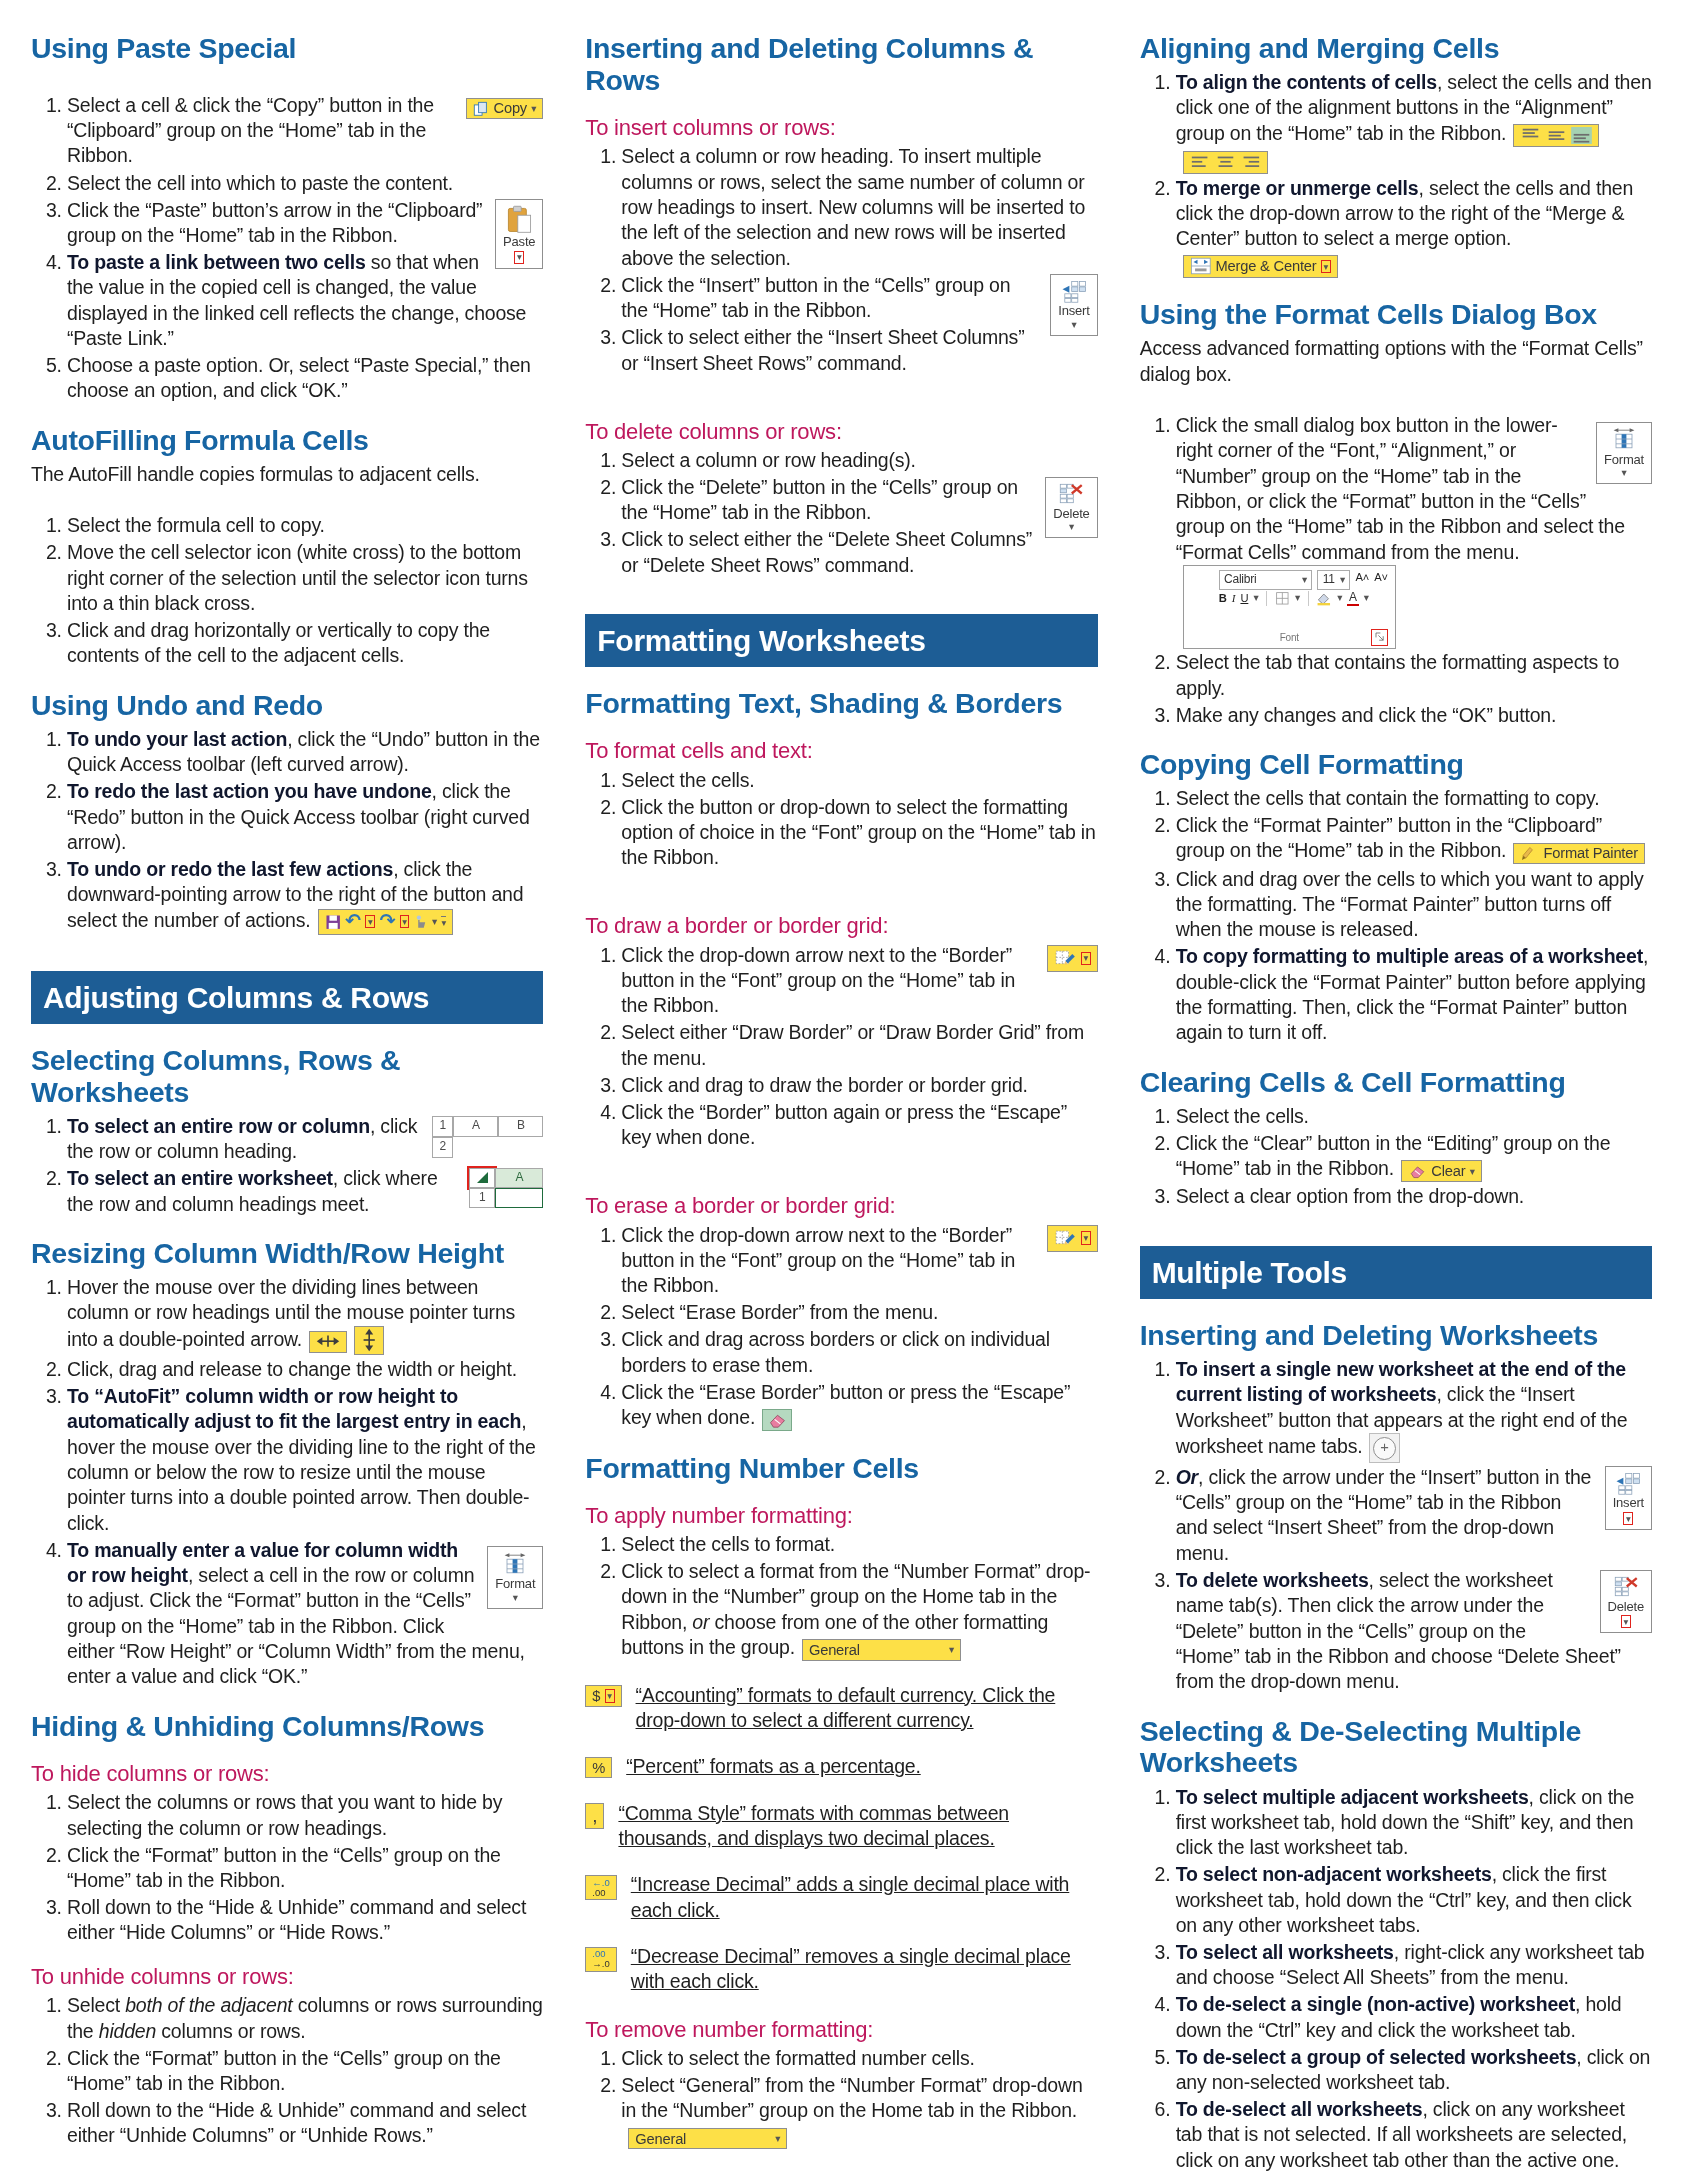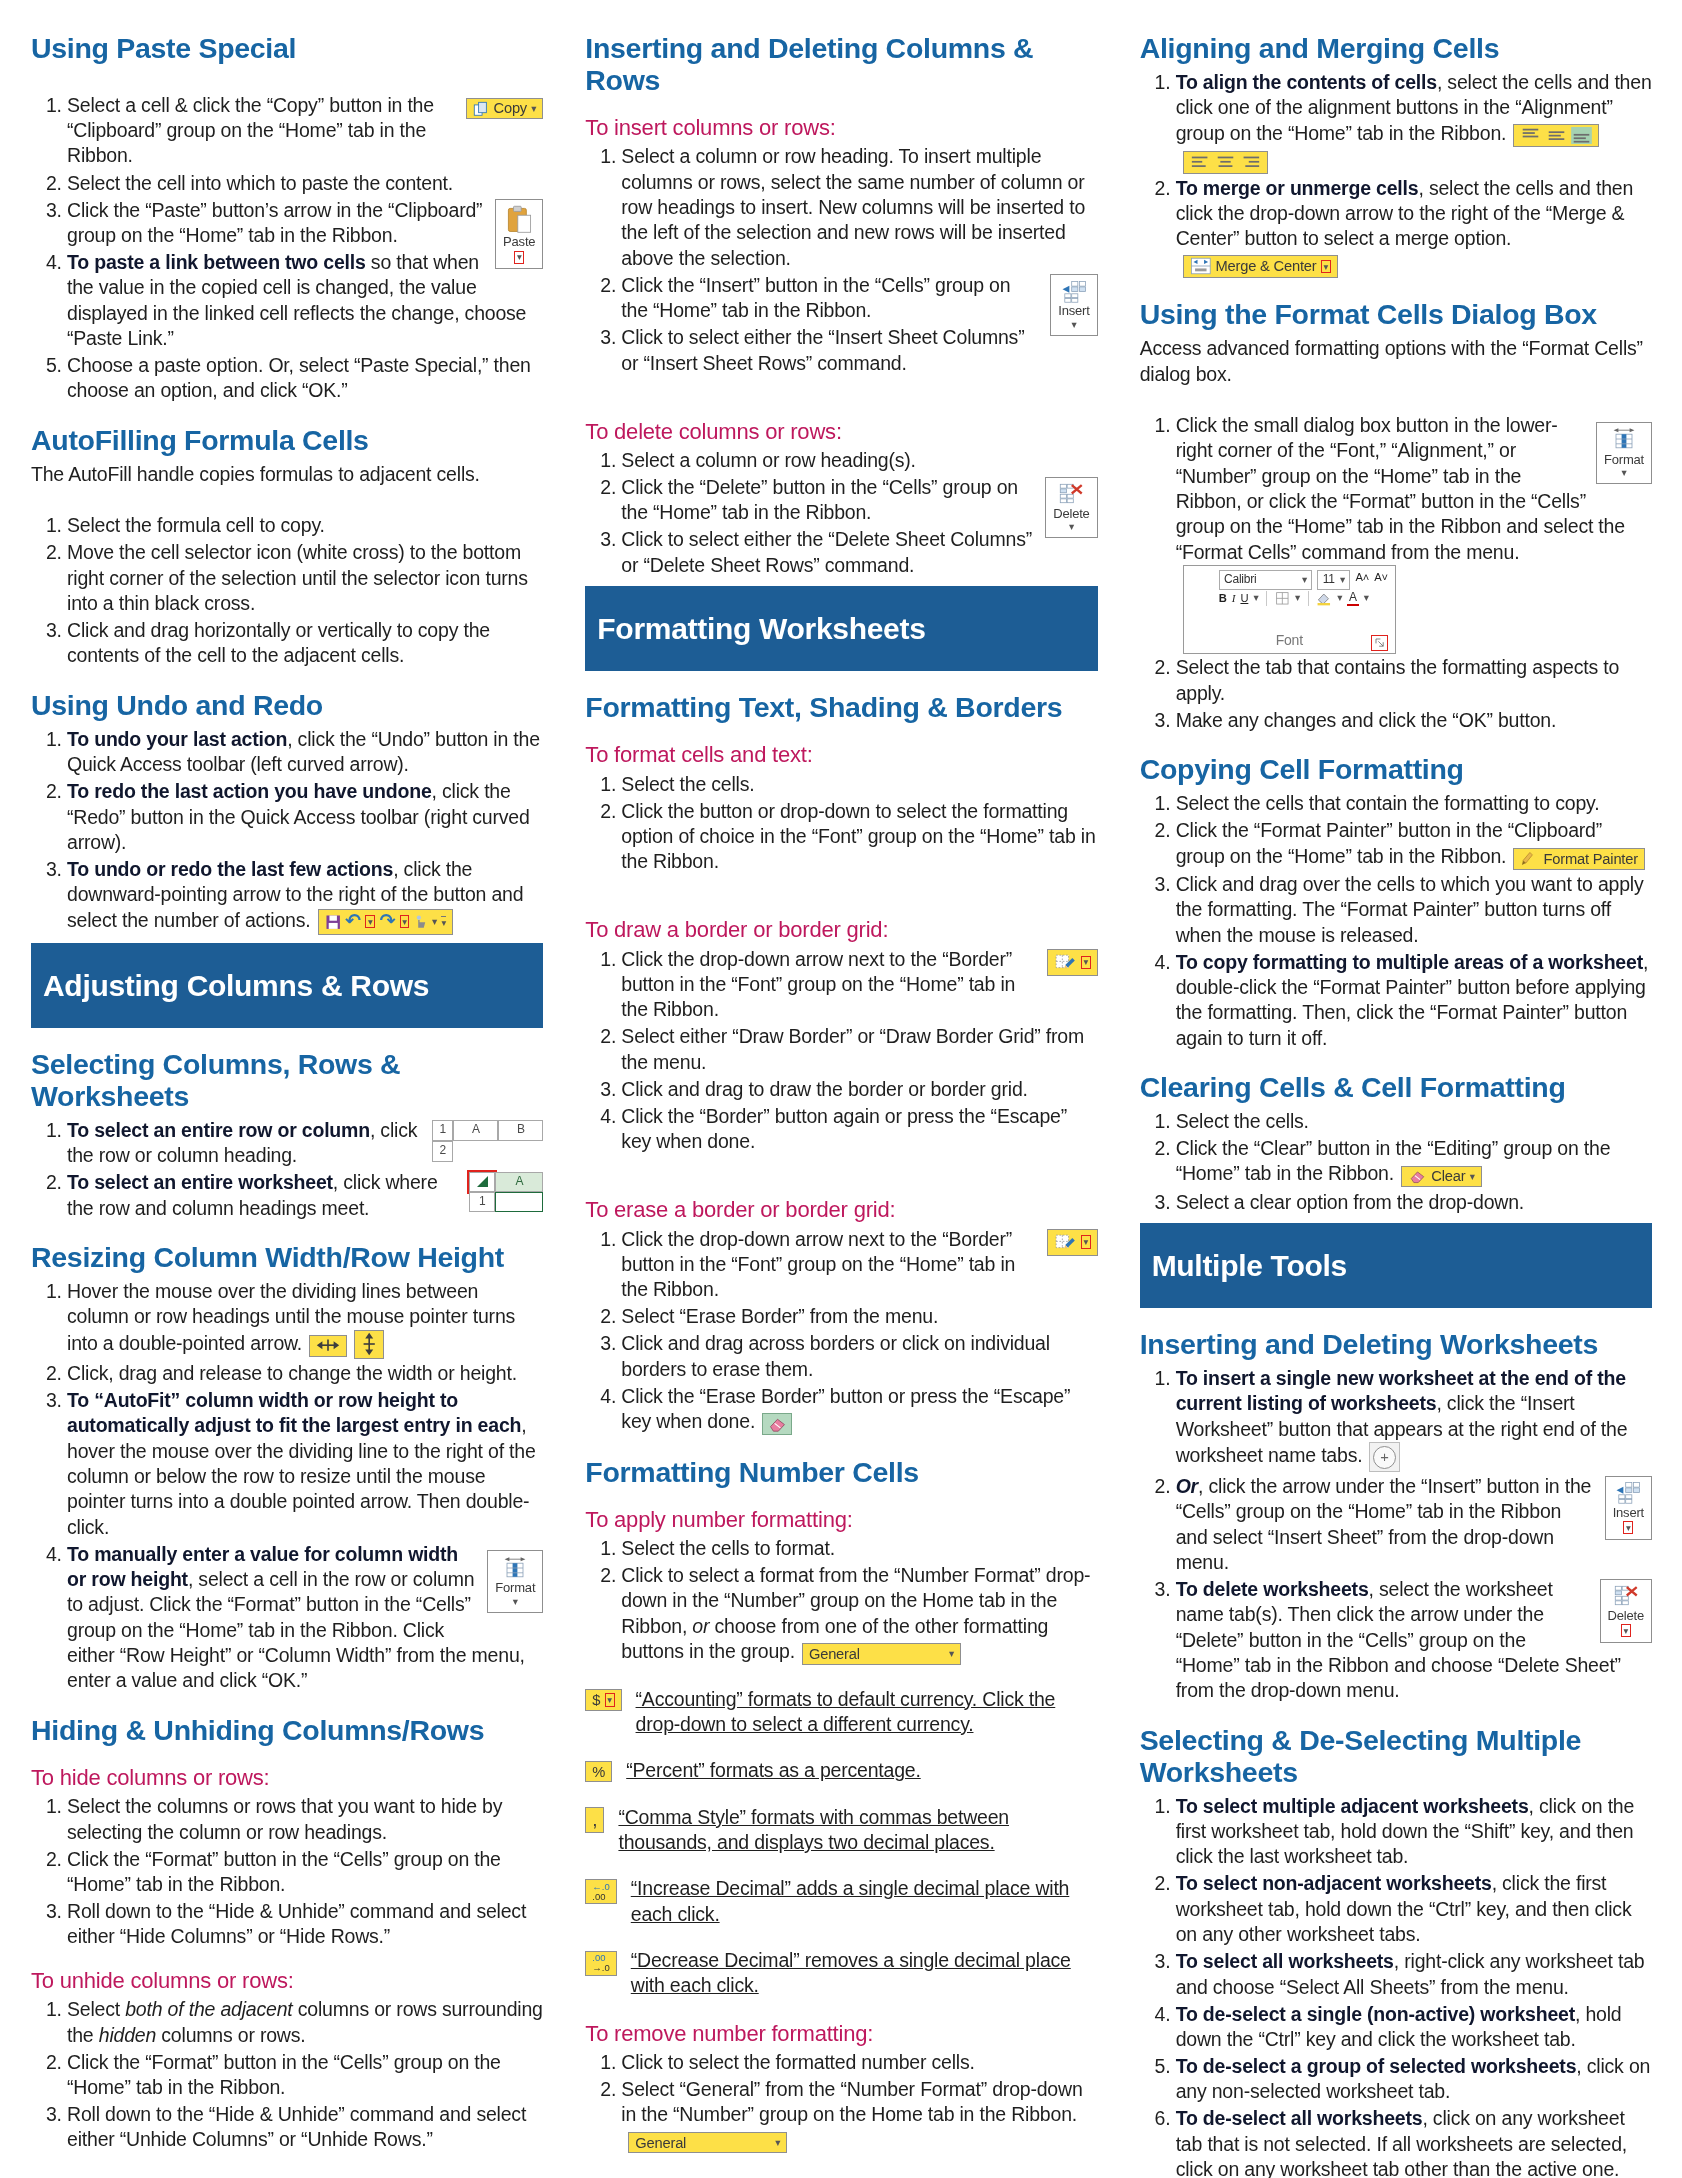--- a/index.html
+++ b/index.html
@@ -5,42 +5,42 @@
   html,body{margin:0;padding:0;}
   body{
     width:1683px; min-height:2178px; background:#ffffff;
     font-family:"Liberation Sans","DejaVu Sans",sans-serif;
     color:#1f1f1f; font-size:19.5px; line-height:1.3; letter-spacing:-0.2px;
   }
   #page{ display:grid; grid-template-columns:1fr 1fr 1fr; column-gap:42px; padding:33px 31px 26px 31px; }
   .col{min-width:0;}
   h2.heading{ font-size:28.5px; line-height:1.12; font-weight:bold; color:#1765a3; margin:21px 0 5.2px 0; letter-spacing:-0.3px;}
   .col > h2.heading:first-child{margin-top:0;}
-  .banner{ background:#1d5d95; color:#ffffff; font-size:30px; font-weight:bold; padding:23px 12px; margin:8px 0 12px 0; letter-spacing:-0.3px;}
+  .banner{ background:#1d5d95; color:#ffffff; font-size:30px; font-weight:bold; padding:7px 12px; margin:36px 0 12px 0; letter-spacing:-0.3px;}
   .label{ font-weight:normal; color:#be185d; font-size:22px; margin:17.3px 0 1.7px 0;}
   p.para{ margin:1.7px 0 3.5px 0;}
   .gap{ height:21px;}
   ol{ margin:1.7px 0 3.5px 0; padding-left:36px;}
   li{ margin:1.7px 0; }
   .b{ font-weight:bold; color:#10172e;}
   .i{ font-style:italic;}
   .bi{ font-weight:bold; font-style:italic; color:#10172e;}
   
   .ib{ display:inline-flex; align-items:center; gap:4.3px; border:0.9px solid #8f8f8f; background:#fde047; padding:1.7px 6px; font-size:14.7px; color:#3a3a3a; vertical-align:middle; line-height:1.1; white-space:nowrap;}
   .vbox{ display:inline-flex; flex-direction:column; align-items:center; gap:1.7px; border:0.9px solid #8f8f8f; background:#fff; padding:4.3px 7px; font-size:13px; color:#3a3a3a; vertical-align:middle; line-height:1.05;}
   .dd{ font-size:10.4px; color:#555; }
   .reddd{ border:1.7px solid #e0231d; font-size:9.5px; color:#555; line-height:1; padding:0.9px 1.7px; }
   .icr{ float:right; margin:1.7px 0 5.2px 8.6px; }
   .ice{ margin-left:7px; vertical-align:middle; }
   .sep{ width:0.9px; align-self:stretch; background:#c9c9c9; margin:0 2.6px;}
   .mini{ font-size:11.2px; }
   .fg{ display:inline-block; border:0.9px solid #9a9a9a; background:#fff; padding:4.3px 7px 1.7px 7px; vertical-align:middle;}
   .fg-row{ display:flex; align-items:flex-start; gap:5.2px; margin-bottom:1px;padding-left:28px;}
   .fg-sel{ display:inline-flex; justify-content:space-between; align-items:center; border:0.9px solid #ababab; padding:0.9px 4.3px; font-size:12px; color:#333; gap:5.2px;}
-  .fg-bot{ display:flex; align-items:center; justify-content:center; position:relative; color:#777; font-size:14px; padding:0.9px 0 1.7px 0;margin-top:24px;}
+  .fg-bot{ display:flex; align-items:center; justify-content:center; position:relative; color:#777; font-size:10px; padding:0.9px 0 1.7px 0;margin-top:24px;}
   .fg-launch{ position:absolute; right:0; bottom:0;}
   .uline{ text-decoration:underline;}
   .grid-ic{ display:inline-grid; vertical-align:middle; }
   .cell{ border:0.9px solid #a8a8a8; display:flex; align-items:center; justify-content:center; font-size:12px; color:#4a4a4a; background:#fff;}
   .nob{ border:none; background:transparent;}
   .eraserbox{ background:#b5d9c0; border:0.9px solid #7aa98a; padding:1.7px 3.5px; display:inline-flex; vertical-align:middle;}
   .circleplus{ display:inline-flex; width:21px; height:21px; border:0.9px solid #8f8f8f; border-radius:50%; align-items:center; justify-content:center; color:#666; font-size:14.7px; background:#fafafa;}
   .boxpad{ border:0.9px solid #bdbdbd; padding:2.6px; display:inline-flex; background:#f2f2f2;}
   .twoline{ display:inline-flex; flex-direction:column; font-size:9.5px; line-height:1.05; color:#333; letter-spacing:0;}
   .twoline .ar{ color:#2e75b6; }

